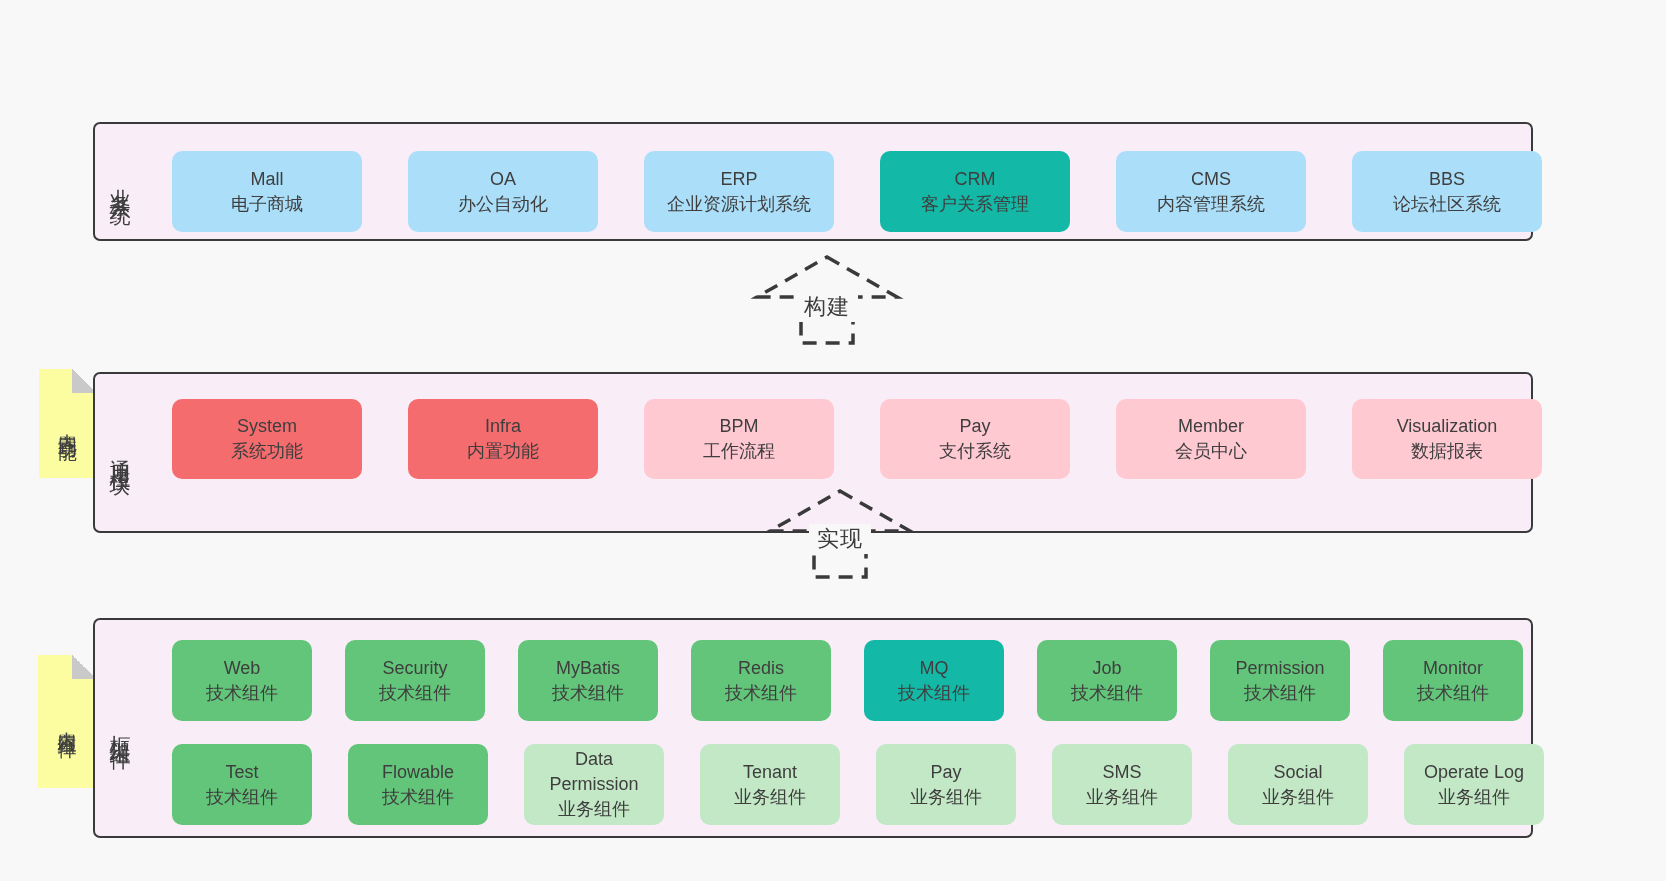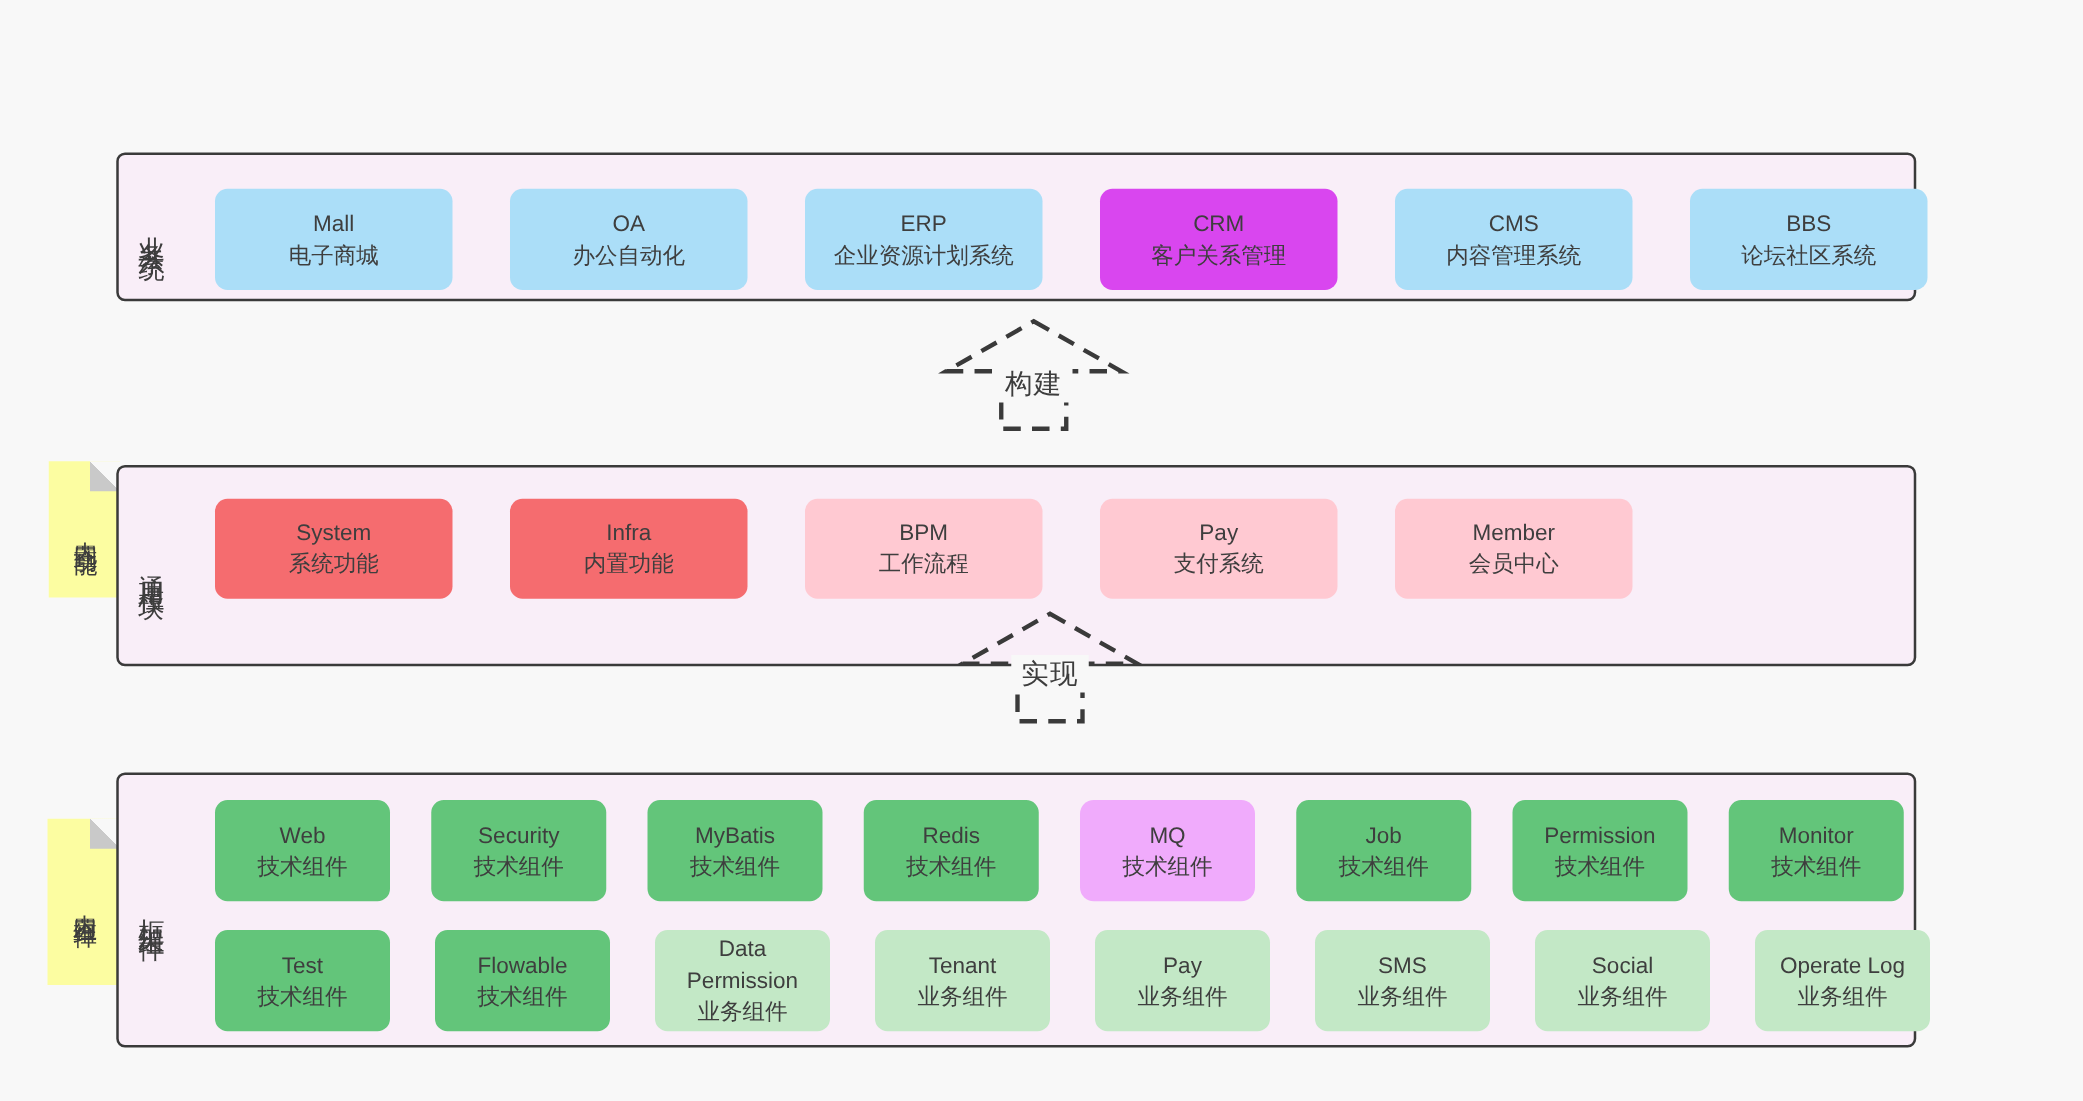--- a/index.html
+++ b/index.html
@@ -137,21 +137,21 @@
         <div class="box-desc">电子商城</div>
       </div>
       <div class="box wide blue" style="background: rgb(171, 222, 248);">
         <div class="box-name">OA</div>
         <div class="box-desc">办公自动化</div>
       </div>
       <div class="box wide blue" style="background: rgb(171, 222, 248);">
         <div class="box-name">ERP</div>
         <div class="box-desc">企业资源计划系统</div>
       </div>
-      <div class="box wide blue" style="background: #d946ef;">
+      <div class="box wide blue" style="background: #14b8a6;">
         <div class="box-name">CRM</div>
         <div class="box-desc">客户关系管理</div>
       </div>
       <div class="box wide blue" style="background: rgb(171, 222, 248);">
         <div class="box-name">CMS</div>
         <div class="box-desc">内容管理系统</div>
       </div>
       <div class="box wide blue" style="background: rgb(171, 222, 248);">
         <div class="box-name">BBS</div>
         <div class="box-desc">论坛社区系统</div>
@@ -180,20 +180,24 @@
         <div class="box-desc">工作流程</div>
       </div>
       <div class="box wide pink" style="background: rgb(255, 201, 210);">
         <div class="box-name">Pay</div>
         <div class="box-desc">支付系统</div>
       </div>
       <div class="box wide pink" style="background: rgb(255, 201, 210);">
         <div class="box-name">Member</div>
         <div class="box-desc">会员中心</div>
       </div>
+      <div class="box wide pink" style="background: rgb(255, 201, 210);">
+        <div class="box-name">Visualization</div>
+        <div class="box-desc">数据报表</div>
+      </div>
     </div>
 </div>
 
 <svg class="arrow-svg" id="arrow-implement" style="left:755px;top:486px" width="170" height="95" viewBox="0 0 170 95">
   <path d="M85 5 L155 45 L111 45 L111 91 L59 91 L59 45 L15 45 Z"></path>
 </svg>
 <div class="arrow-label" id="arrow-label-implement">实现</div>
 
 <div class="layer" id="layer-framework">
   <span class="v-label">框架组件</span>
@@ -207,21 +211,21 @@
         <div class="box-desc">技术组件</div>
       </div>
       <div class="box narrow green" style="background: rgb(99, 197, 122);">
         <div class="box-name">MyBatis</div>
         <div class="box-desc">技术组件</div>
       </div>
       <div class="box narrow green" style="background: rgb(99, 197, 122);">
         <div class="box-name">Redis</div>
         <div class="box-desc">技术组件</div>
       </div>
-      <div class="box narrow green" style="background: #f0abfc; border-radius: 11px;">
+      <div class="box narrow green" style="background: #14b8a6;">
         <div class="box-name">MQ</div>
         <div class="box-desc">技术组件</div>
       </div>
       <div class="box narrow green" style="background: rgb(99, 197, 122);">
         <div class="box-name">Job</div>
         <div class="box-desc">技术组件</div>
       </div>
       <div class="box narrow green" style="background: rgb(99, 197, 122);">
         <div class="box-name">Permission</div>
         <div class="box-desc">技术组件</div>

